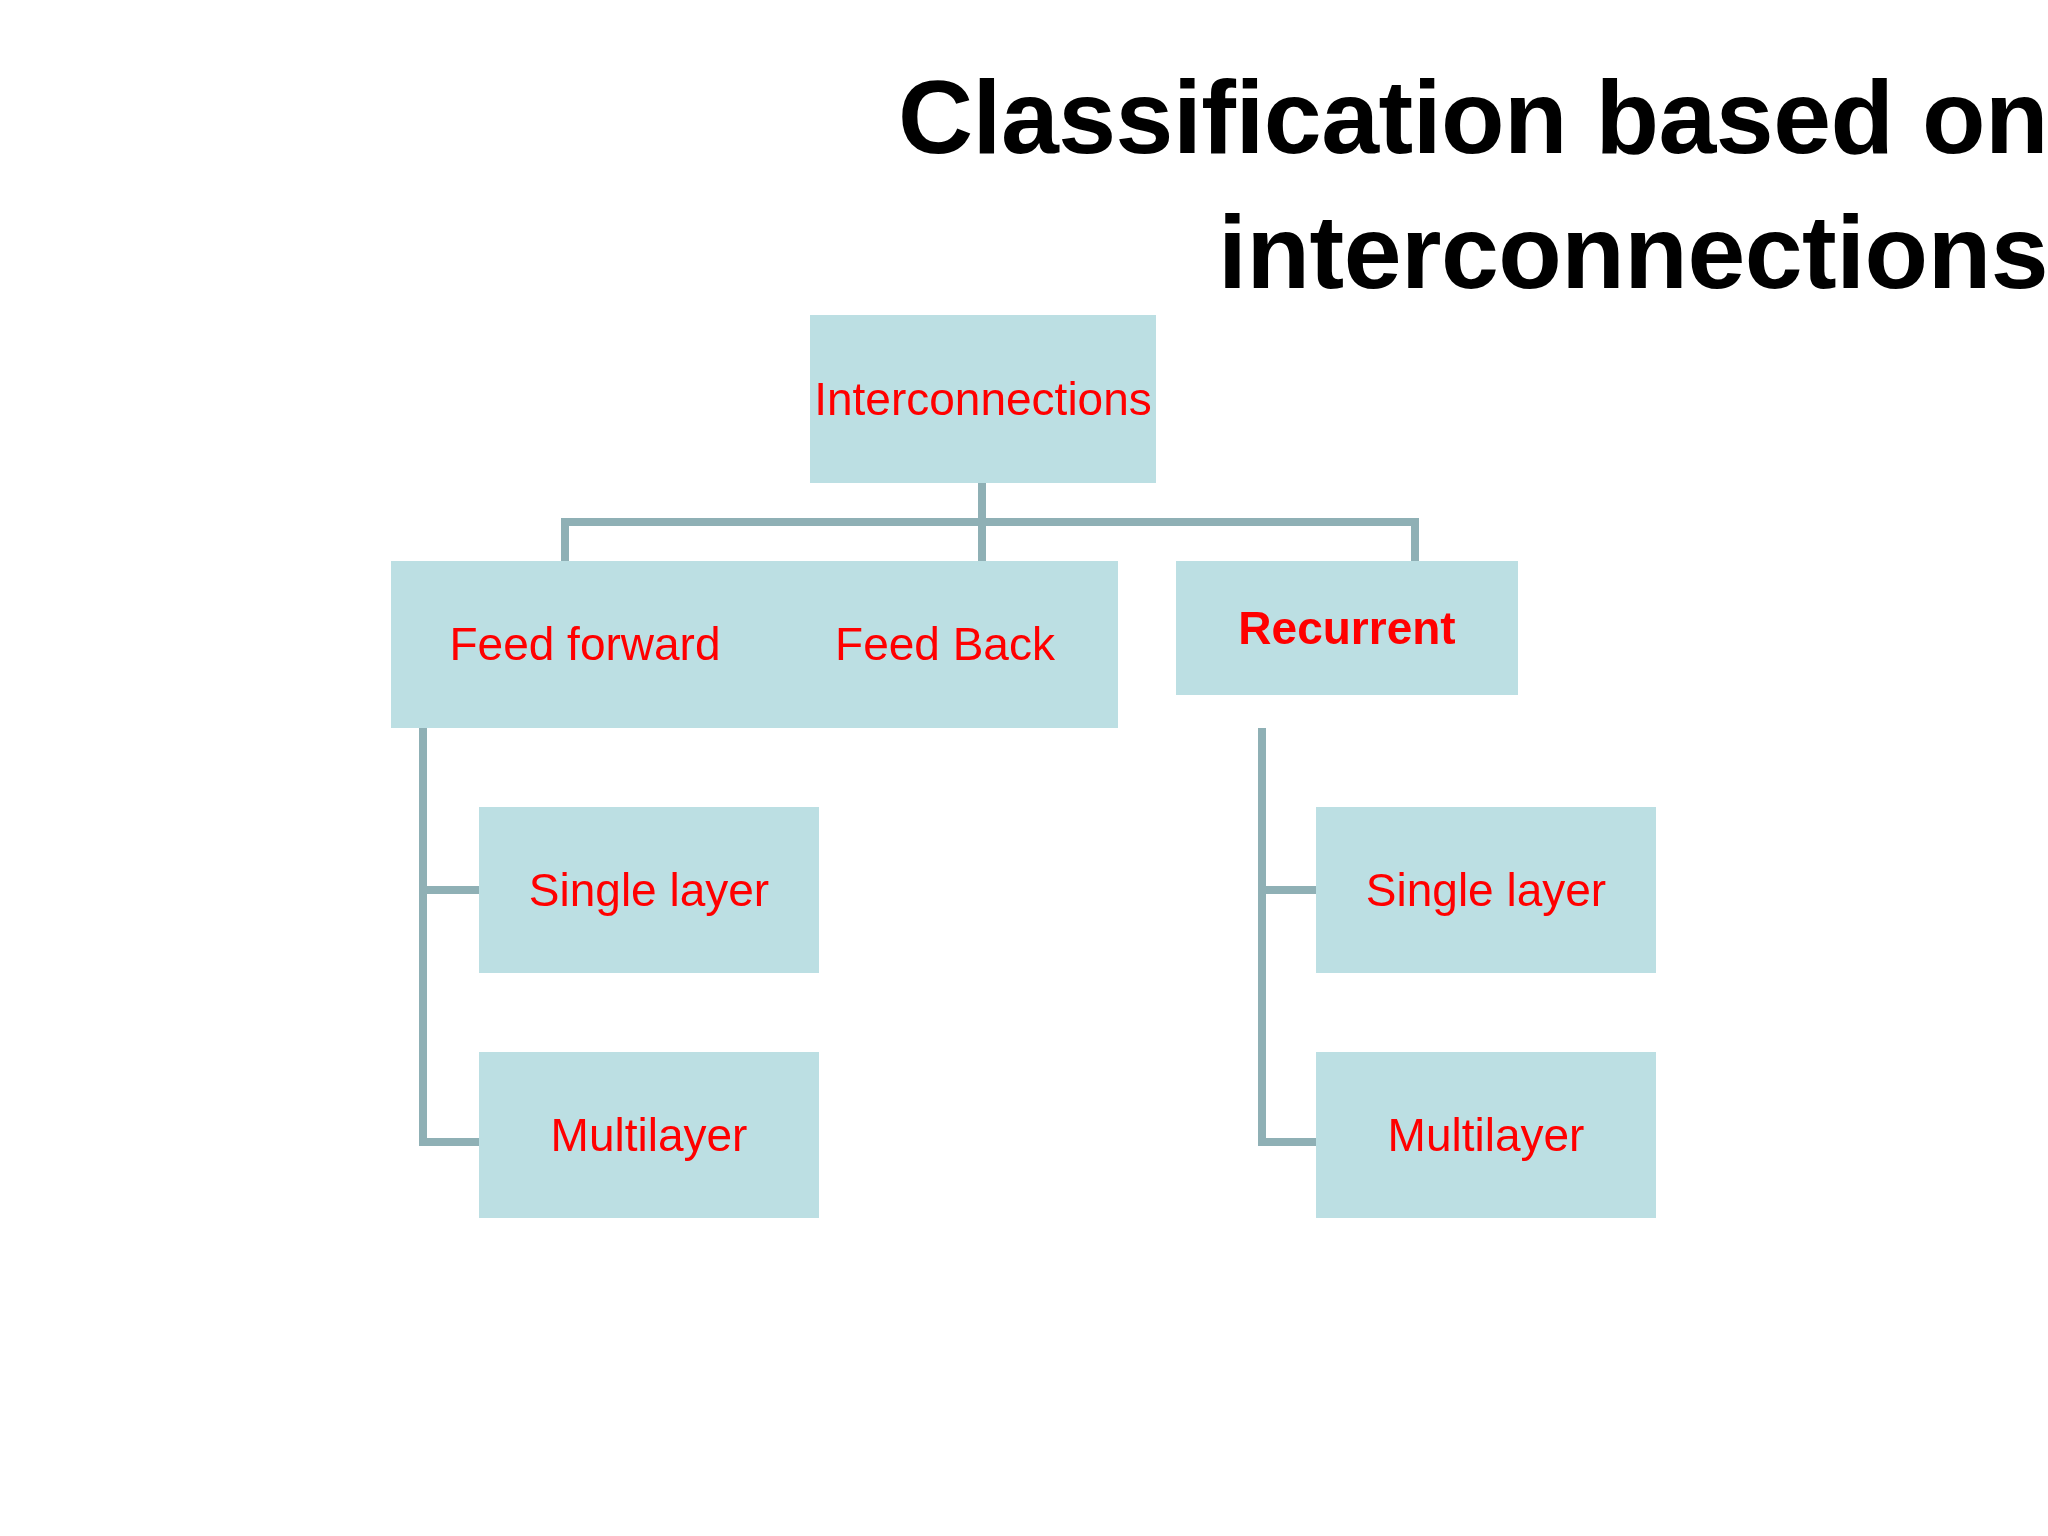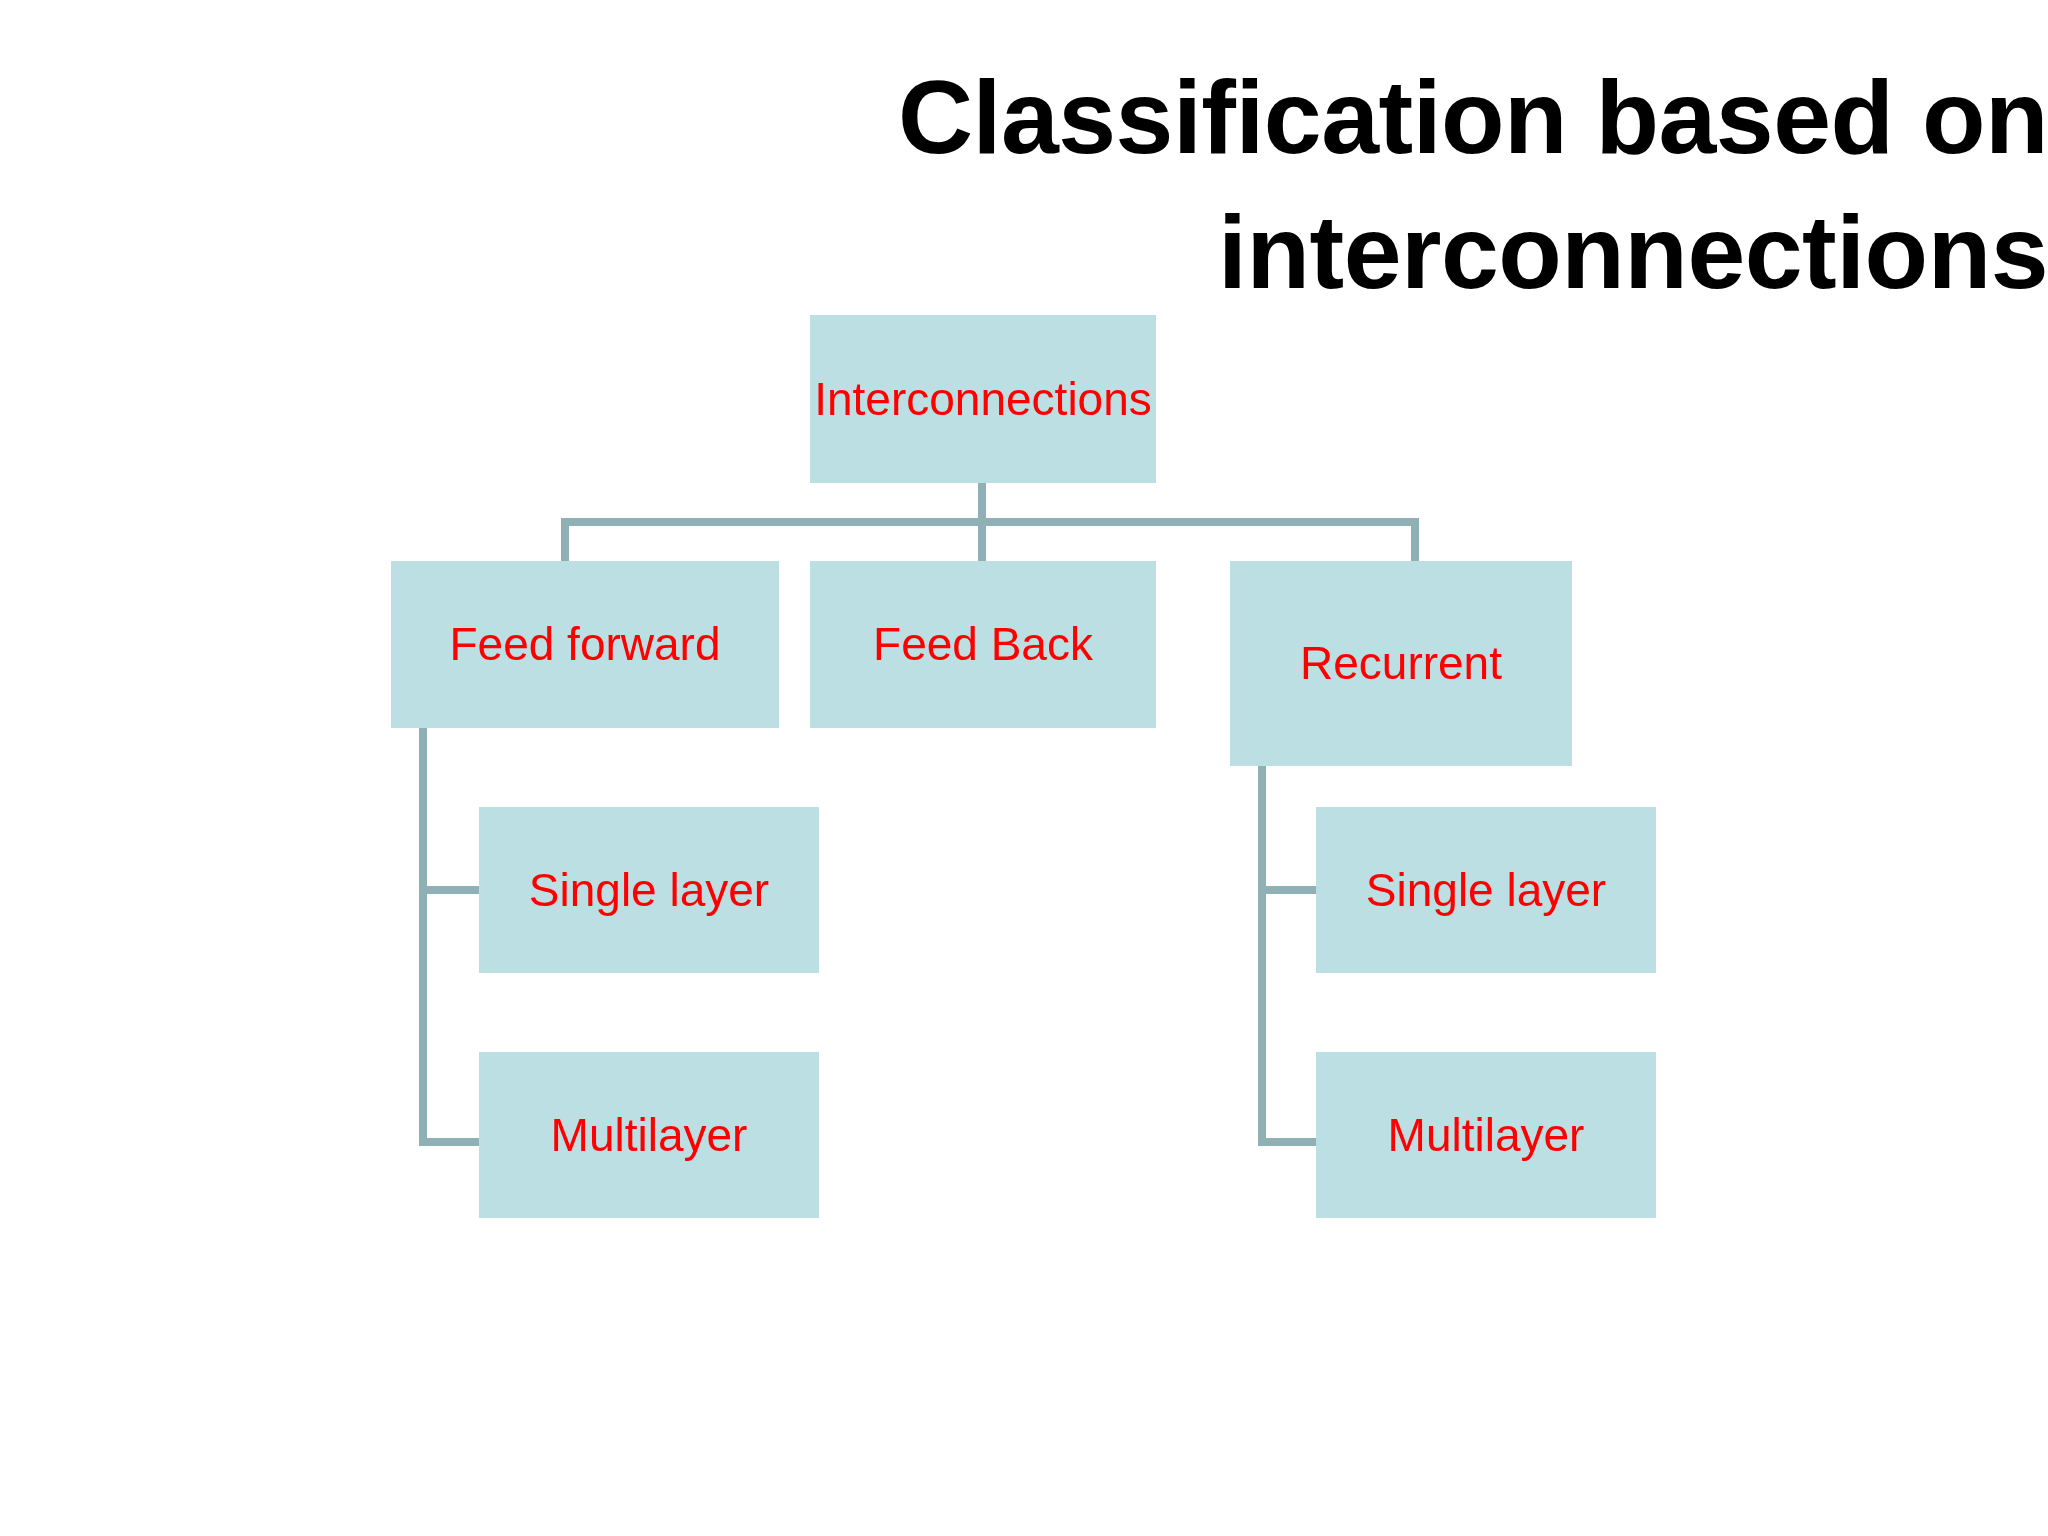--- a/index.html
+++ b/index.html
@@ -43,22 +43,22 @@
     align-items: center;
     justify-content: center;
     color: #ff0000;
     font-size: 46px;
     font-weight: 400;
     line-height: 1.1;
     box-sizing: border-box;
   }
   .node-root      { left: 810px;  top: 315px;  width: 346px; height: 168px; }
   .node-ff        { left: 391px;  top: 561px;  width: 388px; height: 167px; }
-  .node-fb        { left: 810px;  top: 561px;  width: 346px; height: 167px; }
-  .node-rec       { left: 1230px; top: 561px;  width: 342px; height: 205px; }
+  .node-fb        { left: 772px;  top: 561px;  width: 346px; height: 167px; }
+  .node-rec       { left: 1176px; top: 561px;  width: 342px; height: 134px; font-weight: bold; }
   .node-ff-single { left: 479px;  top: 807px;  width: 340px; height: 166px; }
   .node-ff-multi  { left: 479px;  top: 1052px; width: 340px; height: 166px; }
   .node-rc-single { left: 1316px; top: 807px;  width: 340px; height: 166px; }
   .node-rc-multi  { left: 1316px; top: 1052px; width: 340px; height: 166px; }
 
   
   .conn {
     position: absolute;
     background: #8fb0b5;
   }

